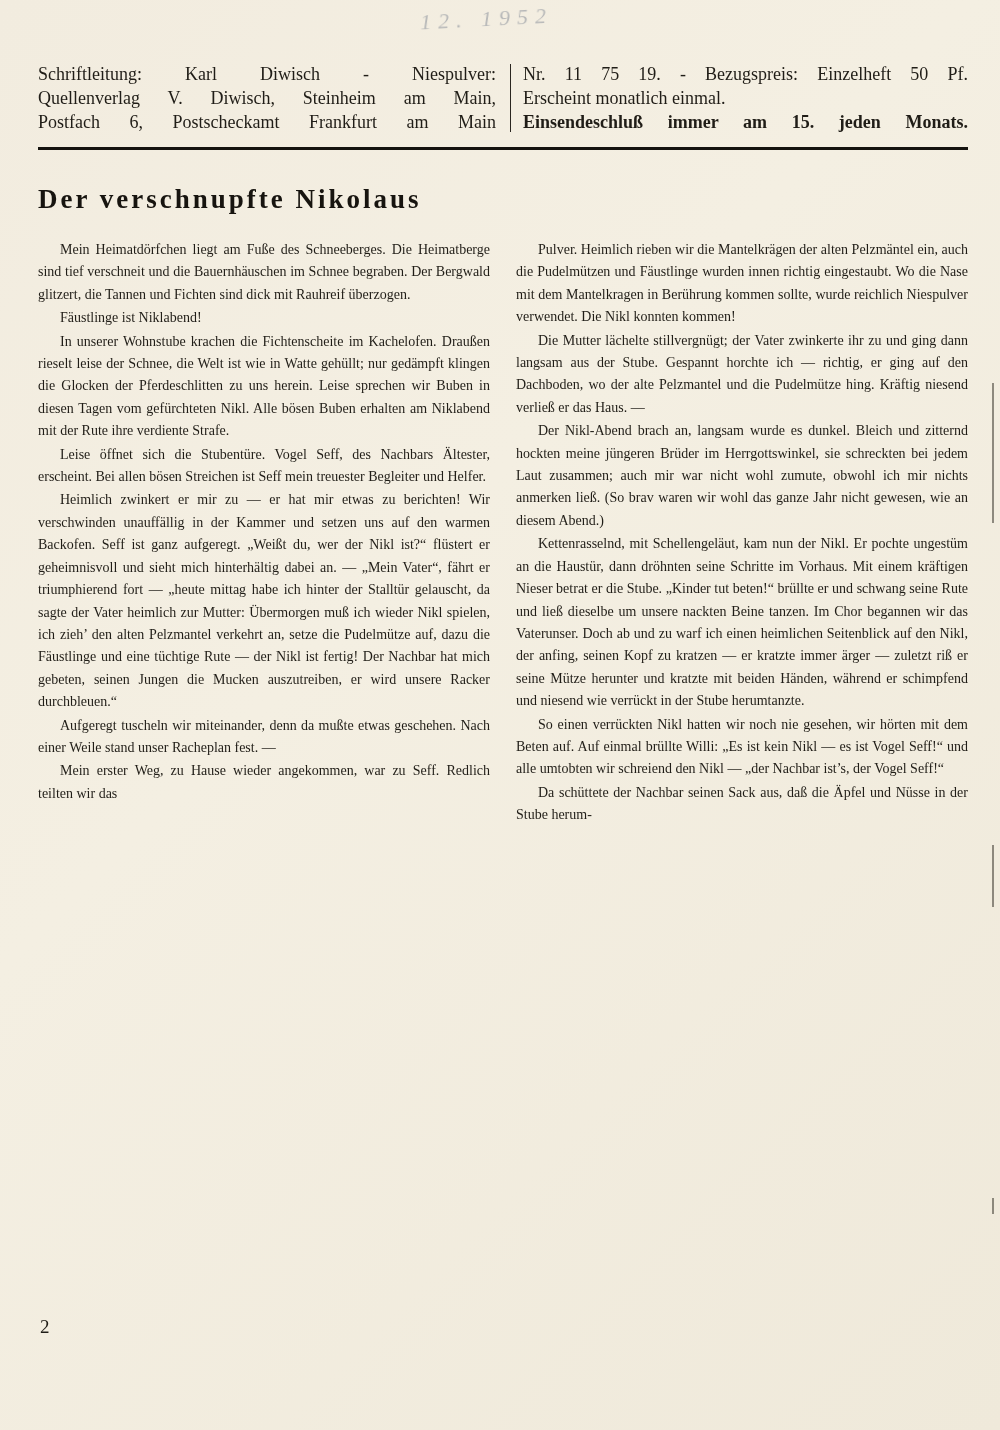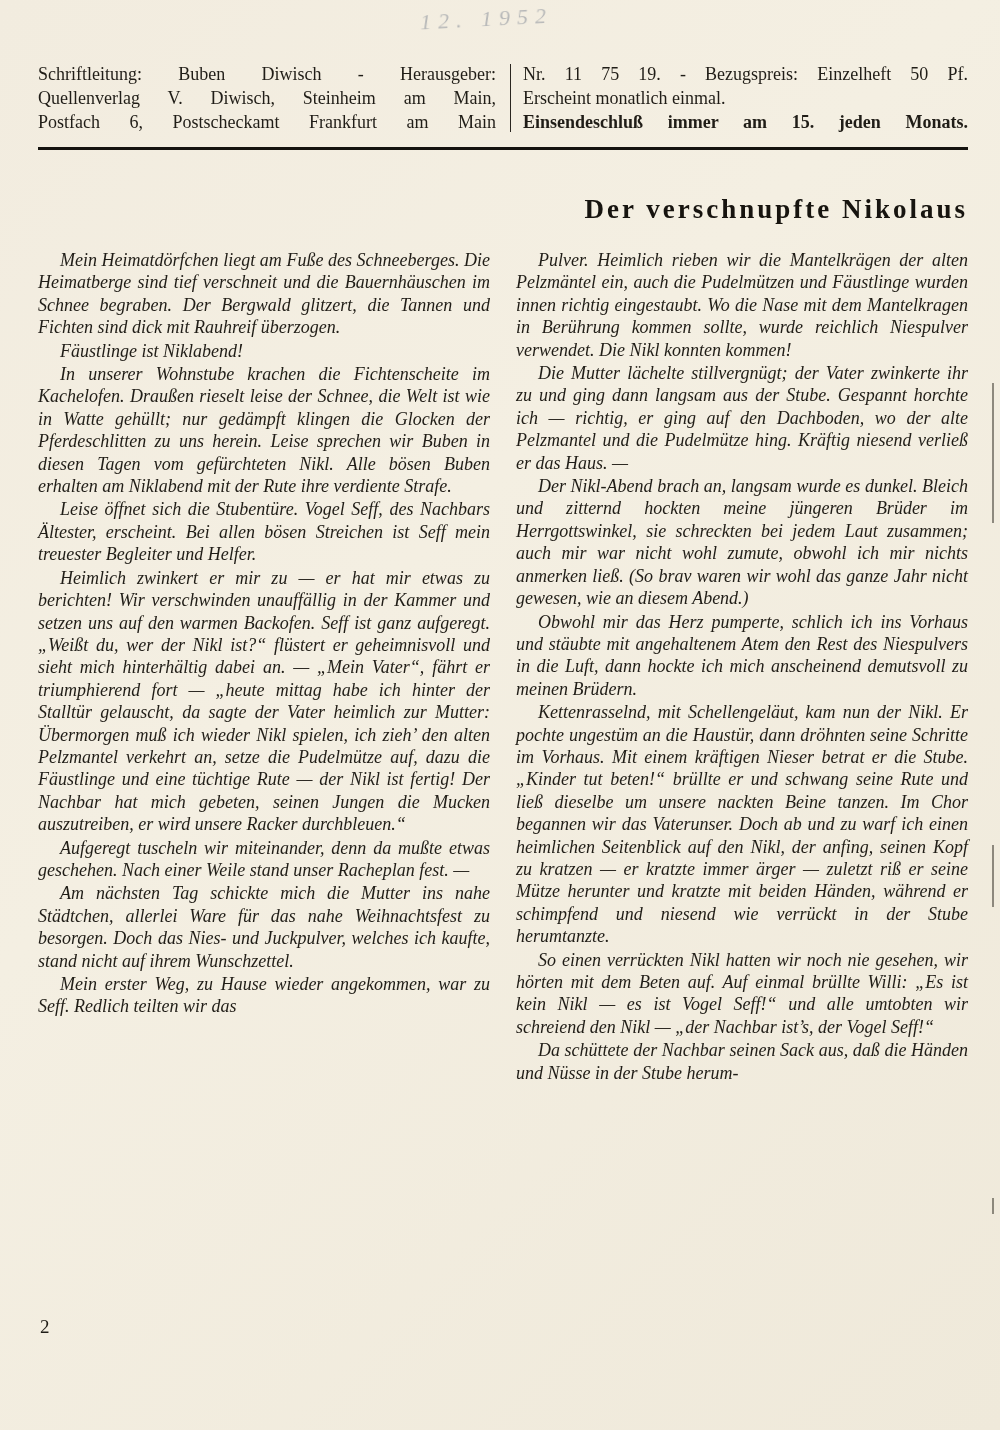--- a/index.html
+++ b/index.html
@@ -68,40 +68,39 @@
     text-align-last: justify;
   }
   
   .head-rule {
     height: 3px;
     background: #15130f;
     margin-top: 13px;
   }
   
   .article-title {
-    margin-top: 44px;
-    text-align: right;
+    margin-top: 34px;
+    text-align: left;
     font-size: 27px;
     font-weight: bold;
     letter-spacing: 3px;
     color: #17140f;
   }
   
   .columns {
     display: flex;
     gap: 26px;
     margin-top: 24px;
   }
   .col {
     width: 466px;
     text-align: justify;
-    font-size: 18px;
+    font-size: 14px;
     line-height: 22.4px;
     hyphens: auto;
-    font-style: italic;
     -webkit-hyphens: auto;
   }
   .col p {
     margin: 0 0 1px 0;
     text-indent: 22px;
   }
   
   .page-number {
     position: absolute;
     left: 40px;
@@ -122,21 +121,21 @@
 </style>
 </head>
 <body>
 
 <div class="page">
 
   <div class="handwritten">12. 1952</div>
 
   <div class="masthead">
     <div class="masthead-left">
-      <div class="mh-line">Schriftleitung: Buben Diwisch - Herausgeber:</div>
+      <div class="mh-line">Schriftleitung: Karl Diwisch - Niespulver:</div>
       <div class="mh-line">Quellenverlag V. Diwisch, Steinheim am Main,</div>
       <div class="mh-line">Postfach 6, Postscheckamt Frankfurt am Main</div>
     </div>
     <div class="masthead-divider"></div>
     <div class="masthead-right">
       <div class="mh-line-1">Nr. 11 75 19. - Bezugspreis: Einzelheft 50 Pf.</div>
       <div class="mh-line-2">Erscheint monatlich einmal.</div>
       <div class="mh-line-3">Einsendeschluß immer am 15. jeden Monats.</div>
     </div>
   </div>
@@ -146,31 +145,29 @@
   <h1 class="article-title">Der verschnupfte Nikolaus</h1>
 
   <div class="columns">
     <div class="col">
       <p>Mein Heimatdörfchen liegt am Fuße des Schneeberges. Die Heimatberge sind tief verschneit und die Bauernhäuschen im Schnee begraben. Der Bergwald glitzert, die Tannen und Fichten sind dick mit Rauhreif überzogen.</p>
       <p>Fäustlinge ist Niklabend!</p>
       <p>In unserer Wohnstube krachen die Fichtenscheite im Kachelofen. Draußen rieselt leise der Schnee, die Welt ist wie in Watte gehüllt; nur gedämpft klingen die Glocken der Pferdeschlitten zu uns herein. Leise sprechen wir Buben in diesen Tagen vom gefürchteten Nikl. Alle bösen Buben erhalten am Niklabend mit der Rute ihre verdiente Strafe.</p>
       <p>Leise öffnet sich die Stubentüre. Vogel Seff, des Nachbars Ältester, erscheint. Bei allen bösen Streichen ist Seff mein treuester Begleiter und Helfer.</p>
       <p>Heimlich zwinkert er mir zu — er hat mir etwas zu berichten! Wir verschwinden unauffällig in der Kammer und setzen uns auf den warmen Backofen. Seff ist ganz aufgeregt. „Weißt du, wer der Nikl ist?“ flüstert er geheimnisvoll und sieht mich hinterhältig dabei an. — „Mein Vater“, fährt er triumphierend fort — „heute mittag habe ich hinter der Stalltür gelauscht, da sagte der Vater heimlich zur Mutter: Übermorgen muß ich wieder Nikl spielen, ich zieh’ den alten Pelzmantel verkehrt an, setze die Pudelmütze auf, dazu die Fäustlinge und eine tüchtige Rute — der Nikl ist fertig! Der Nachbar hat mich gebeten, seinen Jungen die Mucken auszutreiben, er wird unsere Racker durchbleuen.“</p>
       <p>Aufgeregt tuscheln wir miteinander, denn da mußte etwas geschehen. Nach einer Weile stand unser Racheplan fest. —</p>
-      <p>Am nächsten Tag schickte mich die Mutter ins nahe Städtchen, allerlei Ware für das nahe Weihnachtsfest zu besorgen. Doch das Nies- und Juckpulver, welches ich kaufte, stand nicht auf ihrem Wunschzettel.</p>
       <p>Mein erster Weg, zu Hause wieder angekommen, war zu Seff. Redlich teilten wir das</p>
     </div>
     <div class="col">
       <p>Pulver. Heimlich rieben wir die Mantelkrägen der alten Pelzmäntel ein, auch die Pudelmützen und Fäustlinge wurden innen richtig eingestaubt. Wo die Nase mit dem Mantelkragen in Berührung kommen sollte, wurde reichlich Niespulver verwendet. Die Nikl konnten kommen!</p>
       <p>Die Mutter lächelte stillvergnügt; der Vater zwinkerte ihr zu und ging dann langsam aus der Stube. Gespannt horchte ich — richtig, er ging auf den Dachboden, wo der alte Pelzmantel und die Pudelmütze hing. Kräftig niesend verließ er das Haus. —</p>
       <p>Der Nikl-Abend brach an, langsam wurde es dunkel. Bleich und zitternd hockten meine jüngeren Brüder im Herrgottswinkel, sie schreckten bei jedem Laut zusammen; auch mir war nicht wohl zumute, obwohl ich mir nichts anmerken ließ. (So brav waren wir wohl das ganze Jahr nicht gewesen, wie an diesem Abend.)</p>
-      <p>Obwohl mir das Herz pumperte, schlich ich ins Vorhaus und stäubte mit angehaltenem Atem den Rest des Niespulvers in die Luft, dann hockte ich mich anscheinend demutsvoll zu meinen Brüdern.</p>
       <p>Kettenrasselnd, mit Schellengeläut, kam nun der Nikl. Er pochte ungestüm an die Haustür, dann dröhnten seine Schritte im Vorhaus. Mit einem kräftigen Nieser betrat er die Stube. „Kinder tut beten!“ brüllte er und schwang seine Rute und ließ dieselbe um unsere nackten Beine tanzen. Im Chor begannen wir das Vaterunser. Doch ab und zu warf ich einen heimlichen Seitenblick auf den Nikl, der anfing, seinen Kopf zu kratzen — er kratzte immer ärger — zuletzt riß er seine Mütze herunter und kratzte mit beiden Händen, während er schimpfend und niesend wie verrückt in der Stube herumtanzte.</p>
       <p>So einen verrückten Nikl hatten wir noch nie gesehen, wir hörten mit dem Beten auf. Auf einmal brüllte Willi: „Es ist kein Nikl — es ist Vogel Seff!“ und alle umtobten wir schreiend den Nikl — „der Nachbar ist’s, der Vogel Seff!“</p>
-      <p>Da schüttete der Nachbar seinen Sack aus, daß die Händen und Nüsse in der Stube herum-</p>
+      <p>Da schüttete der Nachbar seinen Sack aus, daß die Äpfel und Nüsse in der Stube herum-</p>
     </div>
   </div>
 
   <div class="page-number">2</div>
 
   <div class="scan-mark m1"></div>
   <div class="scan-mark m2"></div>
   <div class="scan-mark m3"></div>
 
 </div>

